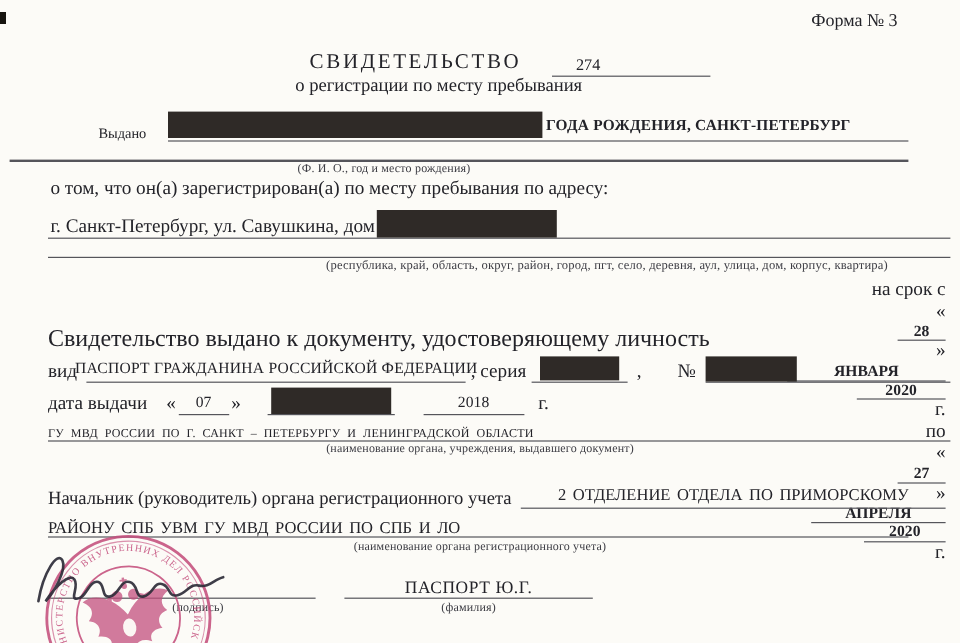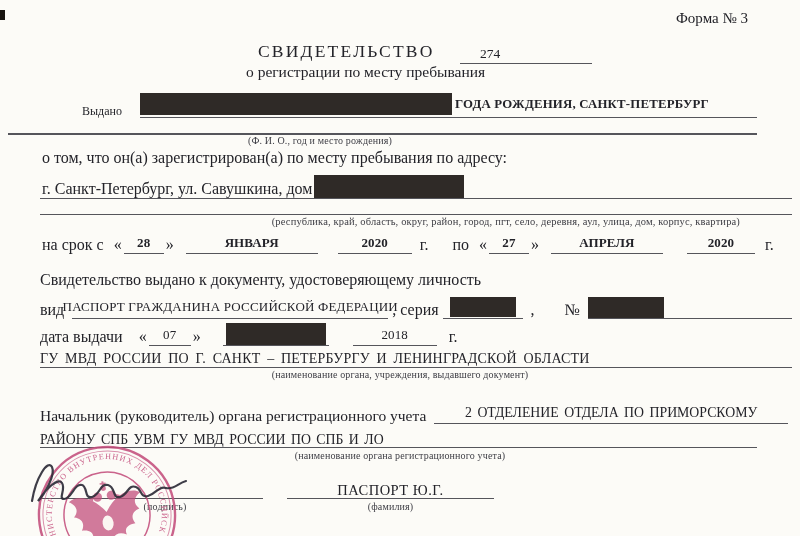--- a/index.html
+++ b/index.html
@@ -52,38 +52,38 @@
   <div class="cap" style="top:135px;left:120px;right:280px;">(Ф. И. О., год и место рождения)</div>
 
   <div class="abs" style="top:149px;left:42px;font-size:16px;">о том, что он(а) зарегистрирован(а) по месту пребывания по адресу:</div>
   <div class="row" style="top:171px;left:40px;right:8px;height:27px;border-bottom:1px solid #55555b;align-items:flex-end;">
     <span style="margin-left:2px;">г. Санкт-Петербург, ул. Савушкина, дом</span>
     <span class="redact" style="width:150px;height:23px;margin-left:2px;"></span>
   </div>
   <div class="line" style="top:214px;left:40px;right:8px;"></div>
   <div class="cap" style="top:216px;left:60px;right:60px;font-size:10.5px;text-align:right;">(республика, край, область, округ, район, город, пгт, село, деревня, аул, улица, дом, корпус, квартира)</div>
 
-  <div class="row" style="top:233px;left:42px;right:12px;height:21px;">
+  <div class="row" style="top:233px;left:42px;right:12px;height:21px;flex-direction:column;">
     <span>на срок с</span>
     <span style="margin-left:10px;">«</span>
     <span class="f b val" style="width:40px;height:20px;margin-left:2px;">28</span>
     <span style="margin-left:2px;">»</span>
     <span class="f b val" style="width:132px;height:20px;margin-left:12px;">ЯНВАРЯ</span>
     <span class="f b val" style="width:74px;height:20px;margin-left:20px;">2020</span>
     <span style="margin-left:8px;">г.</span>
     <span style="margin-left:24px;">по</span>
     <span style="margin-left:10px;">«</span>
     <span class="f b val" style="width:40px;height:20px;margin-left:2px;">27</span>
     <span style="margin-left:2px;">»</span>
     <span class="f b val" style="width:112px;height:20px;margin-left:12px;">АПРЕЛЯ</span>
     <span class="f b val" style="width:68px;height:20px;margin-left:24px;">2020</span>
     <span style="margin-left:10px;">г.</span>
   </div>
 
-  <div class="abs" style="top:271px;left:40px;font-size:16px;">Свидетельство выдано к документу, удостоверяющему личность</div>
+  <div class="abs" style="top:271px;left:40px;font-size:20px;">Свидетельство выдано к документу, удостоверяющему личность</div>
 
   <div class="row" style="top:297px;left:40px;right:8px;height:22px;">
     <span>вид</span>
     <span class="f val caps" style="width:316px;height:21px;margin-left:8px;">ПАСПОРТ ГРАЖДАНИНА РОССИЙСКОЙ ФЕДЕРАЦИИ</span>
     <span style="margin-left:4px;">, серия</span>
     <span class="f" style="width:80px;height:22px;margin-left:4px;">
       <span class="redact" style="width:66px;height:20px;"></span>
     </span>
     <span style="margin-left:8px;">,</span>
     <span style="margin-left:30px;">№</span>
@@ -98,21 +98,21 @@
     <span class="f val" style="width:42px;height:20px;margin-left:2px;">07</span>
     <span style="margin-left:2px;">»</span>
     <span class="f" style="width:106px;height:22px;margin-left:22px;">
       <span class="redact" style="width:100px;height:22px;"></span>
     </span>
     <span class="f val" style="width:84px;height:20px;margin-left:24px;">2018</span>
     <span style="margin-left:12px;">г.</span>
   </div>
 
   <div class="row" style="top:350px;left:40px;right:8px;height:17px;border-bottom:1px solid #55555b;">
-    <span style="font-size:14px;word-spacing:3px;letter-spacing:.2px;">ГУ  МВД  РОССИИ  ПО  Г. САНКТ – ПЕТЕРБУРГУ  И  ЛЕНИНГРАДСКОЙ ОБЛАСТИ</span>
+    <span style="font-size:10px;word-spacing:3px;letter-spacing:.2px;">ГУ  МВД  РОССИИ  ПО  Г. САНКТ – ПЕТЕРБУРГУ  И  ЛЕНИНГРАДСКОЙ ОБЛАСТИ</span>
   </div>
   <div class="cap" style="top:369px;left:100px;right:100px;">(наименование органа, учреждения, выдавшего документ)</div>
 
   <div class="row" style="top:403px;left:40px;right:12px;height:21px;">
     <span style="font-size:15.5px;margin-top:41px;">Начальник (руководитель) органа регистрационного учета</span>
     <span class="f grow" style="height:21px;margin-left:8px;">
       <span style="font-size:13.8px;word-spacing:2px;">2 ОТДЕЛЕНИЕ ОТДЕЛА  ПО ПРИМОРСКОМУ</span>
     </span>
   </div>
   <div class="row" style="top:429px;left:40px;right:43px;height:18px;border-bottom:1px solid #55555b;">

